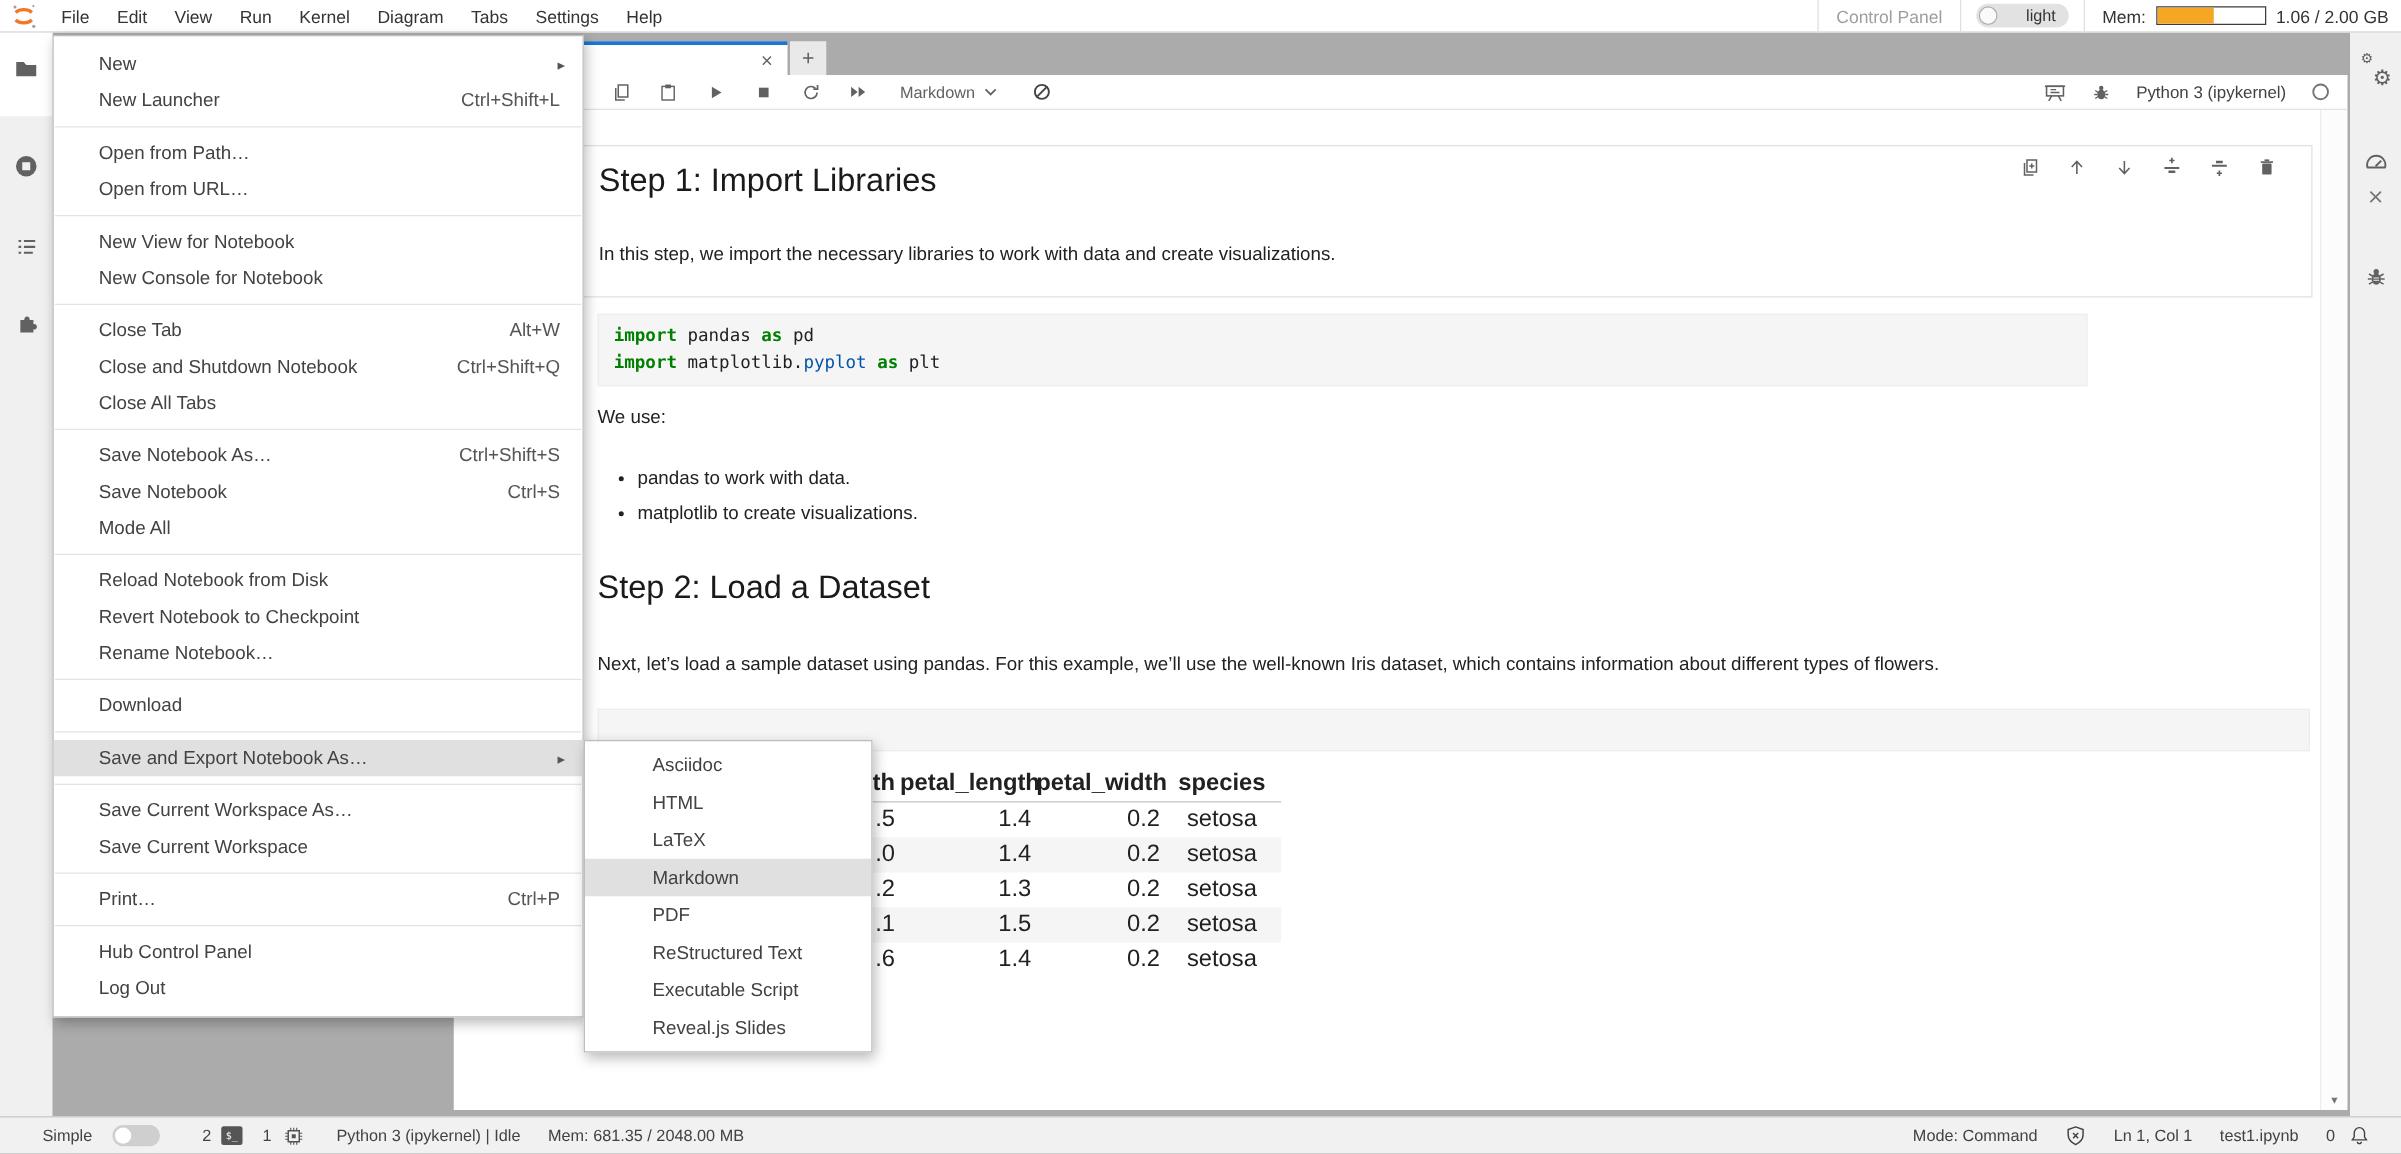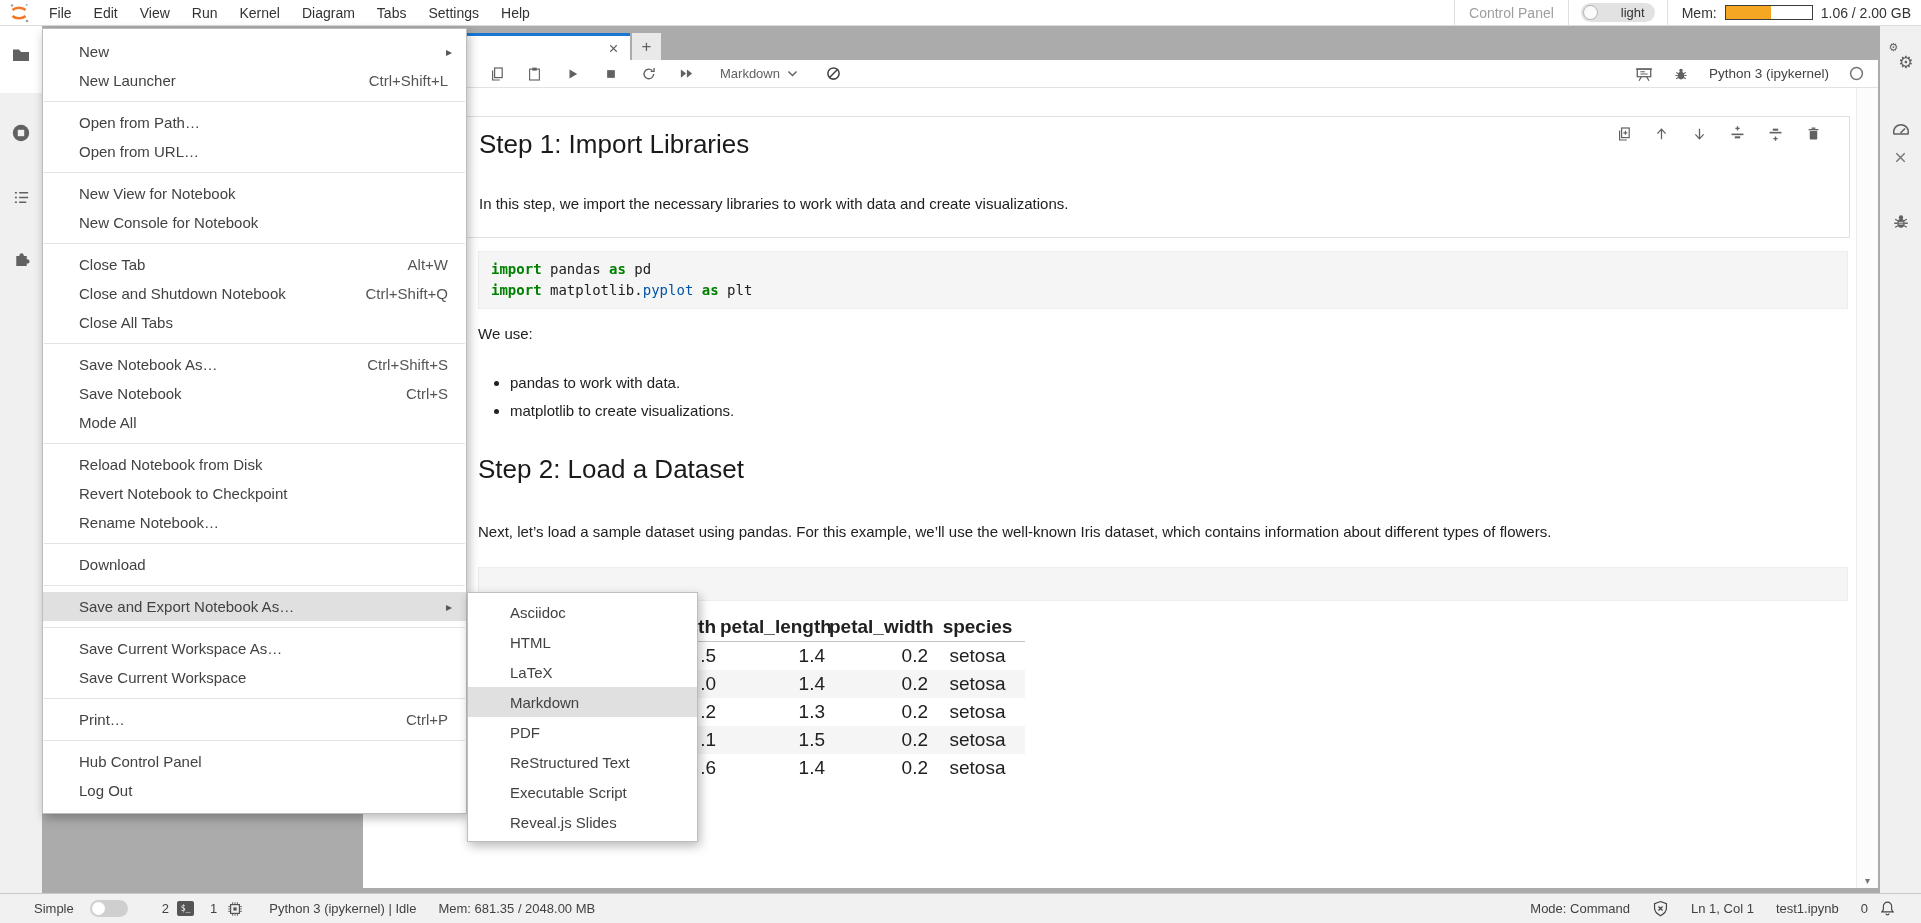--- a/index.html
+++ b/index.html
@@ -47,21 +47,21 @@
   .nbcontent{position:absolute;left:0;top:55px;width:1493px;bottom:0;background:#fff}
   .scrolllane{position:absolute;right:0;top:55px;width:22px;bottom:0;background:#fcfcfc;border-left:1px solid #ececec}
   .scroll-arrow{position:absolute;bottom:2px;left:0;right:0;text-align:center;color:#757575;font-size:10px}
 
   .cell-md1{position:absolute;left:27px;top:28px;width:1460px;height:122px;border:1px solid #e0e0e0;background:#fff}
   .h1{position:absolute;left:88px;top:12px;font-size:26px;color:#1a1a1a;font-weight:normal}
   .p1{position:absolute;left:88px;top:78px;font-size:15px;color:#212121}
   .cell-toolbar{position:absolute;top:8px;right:27px;display:flex}
   .ct-icon{width:17px;height:17px;margin-left:21px;display:flex;align-items:center;justify-content:center}
 
-  .code-cell1{position:absolute;left:115px;top:163px;width:1370px;height:58px;background:#f5f5f5;border:1px solid #ededed;padding:7px 12px;font-family:"DejaVu Sans Mono",monospace;font-size:14px;line-height:21px;color:#212121;white-space:pre}
+  .code-cell1{position:absolute;left:115px;top:163px;width:1192px;height:58px;background:#f5f5f5;border:1px solid #ededed;padding:7px 12px;font-family:"DejaVu Sans Mono",monospace;font-size:14px;line-height:21px;color:#212121;white-space:pre}
   .tok-kw{color:#008000;font-weight:bold}
   .tok-prop{color:#0055aa}
   .tok-pl{color:#212121}
 
   .p2{position:absolute;left:115px;top:237px;font-size:15px;color:#212121}
   .bullets{position:absolute;left:130px;top:286px;padding-left:17px;font-size:15px;color:#212121;list-style:disc}
   .bullets li{margin-bottom:11px}
   .h2{position:absolute;left:115px;top:366px;font-size:26px;color:#1a1a1a;font-weight:normal}
   .p3{position:absolute;left:115px;top:435px;font-size:15px;color:#212121}
   .code-cell2{position:absolute;left:115px;top:479px;width:1370px;height:34px;background:#f5f5f5;border:1px solid #ededed}
@@ -75,21 +75,21 @@
 
   
   .file-menu{position:absolute;left:42px;top:28px;width:425px;background:#fff;border:1px solid #bdbdbd;box-shadow:2px 4px 10px rgba(0,0,0,.28);z-index:100;padding:8px 0;font-size:15px;color:#424242}
   .menu-item{height:29px;display:flex;align-items:center;padding:0 12px 0 36px;white-space:nowrap}
   .menu-item.highlighted{background:#e0e0e0}
   .mi-shortcut{margin-left:auto;color:#555;padding-right:6px}
   .mi-arrow{margin-left:auto;color:#555;font-size:12px;padding-right:2px}
   .menu-sep{height:13px;position:relative}
   .menu-sep::after{content:"";position:absolute;left:1px;right:1px;top:6px;height:1px;background:#e3e3e3}
   .export-menu{position:absolute;left:467px;top:592px;width:231px;background:#fff;border:1px solid #bdbdbd;box-shadow:2px 4px 10px rgba(0,0,0,.28);z-index:101;padding:4px 0;font-size:15px;color:#424242}
-  .submenu-item{height:30px;display:flex;align-items:center;padding-left:42px;white-space:nowrap}
+  .submenu-item{height:30px;display:flex;align-items:center;padding-left:54px;white-space:nowrap}
   .submenu-item.highlighted{background:#e0e0e0}
 
   
   .statusbar{position:absolute;left:0;right:0;bottom:0;height:30px;background:#f1f1f1;border-top:1px solid #c9c9c9;display:flex;align-items:center;font-size:13px;color:#424242;z-index:30}
   .sb-left{display:flex;align-items:center;padding-left:34px}
   .sb-right{margin-left:auto;display:flex;align-items:center;padding-right:26px}
   .st-toggle{width:38px;height:17px;border-radius:9px;background:#cfcfcf;position:relative;margin-left:16px}
   .st-knob{position:absolute;left:2px;top:2px;width:13px;height:13px;border-radius:50%;background:#fff}
   .term-icon{width:17px;height:15px;background:#555;border-radius:2px;color:#fff;font-family:"DejaVu Sans Mono",monospace;font-size:8px;display:flex;align-items:center;justify-content:center;margin:0 6px 0 8px}
   .gap22{margin-left:22px}.gap26{margin-left:26px}.gap34{margin-left:34px}.gap12{margin-left:12px}.gap10{margin-left:10px}

